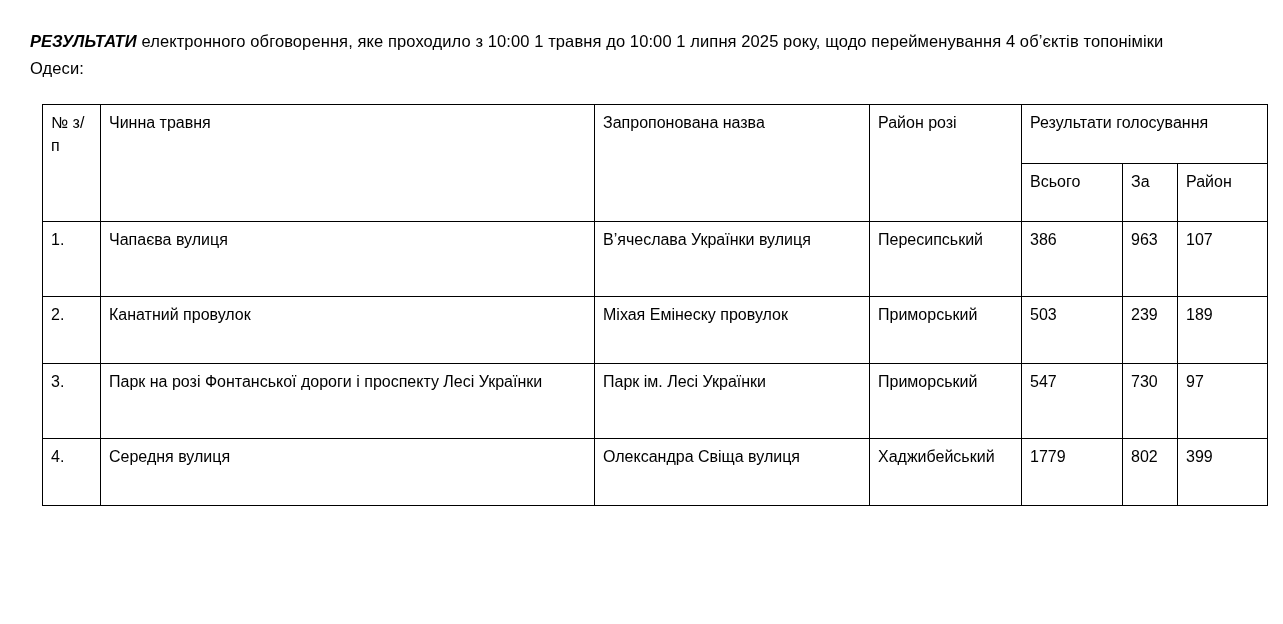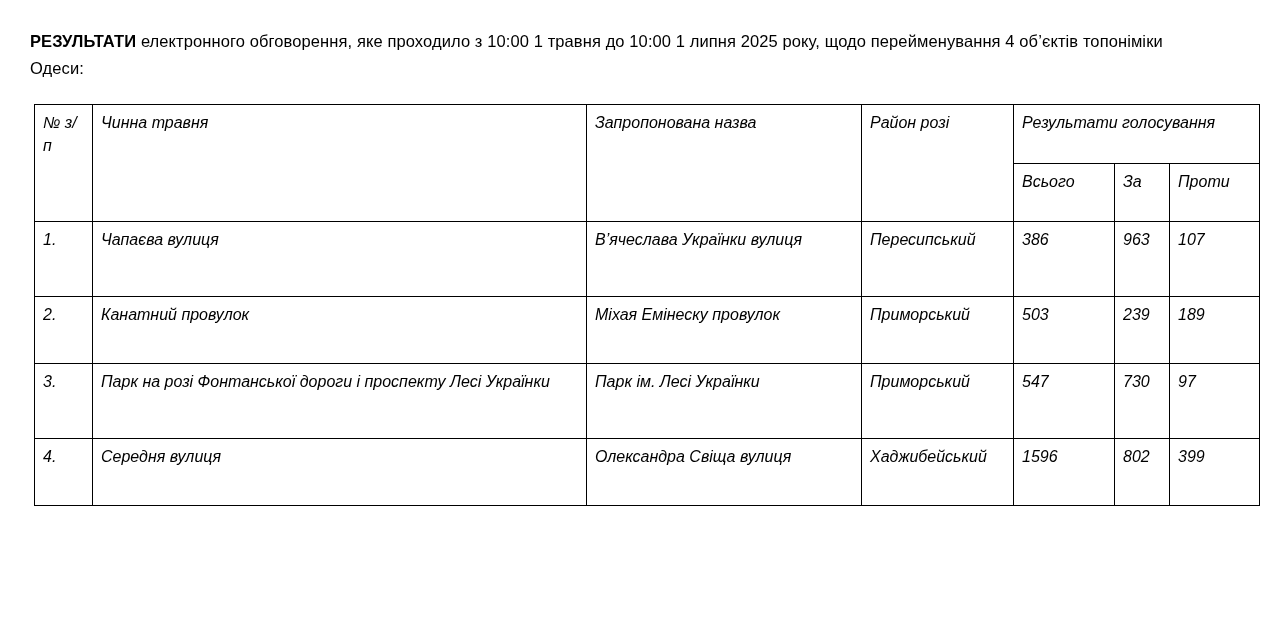--- a/index.html
+++ b/index.html
@@ -23,27 +23,27 @@
   }
   .intro {
     font-size: 16.5px;
     line-height: 27px;
     max-width: 1160px;
     margin: 0 0 22px 0;
     letter-spacing: 0.1px;
   }
   .intro .lead {
     font-weight: bold;
+    font-style: italic;
   }
   table.results {
     border-collapse: collapse;
     table-layout: fixed;
     width: 1225px;
-    margin-left: 4px;
-    font-style: italic;
+    margin-left: 12px;
   }
   table.results td, table.results th {
     border: 1px solid #000000;
     vertical-align: top;
     padding: 6px 7px 6px 8px;
     font-size: 16px;
     line-height: 23px;
     font-weight: normal;
     text-align: left;
   }
@@ -102,21 +102,21 @@
       <tr>
         <th class="head head-tall" rowspan="2">№ з/п</th>
         <th class="head head-tall" rowspan="2">Чинна травня</th>
         <th class="head head-tall" rowspan="2">Запропонована назва</th>
         <th class="head head-tall" rowspan="2">Район розі</th>
         <th class="head-span" colspan="3">Результати голосування</th>
       </tr>
       <tr>
         <th class="head">Всього</th>
         <th class="head">За</th>
-        <th class="head">Проти</th>
+        <th class="head">Район</th>
       </tr>
     </thead>
     <tbody>
       <tr class="datarow tall">
         <td class="rownum">1.</td>
         <td class="cell-top">Чапаєва вулиця</td>
         <td class="cell-top">В’ячеслава Українки вулиця</td>
         <td class="cell-top">Пересипський</td>
         <td class="cell-top">386</td>
         <td class="cell-top bold">963</td>
@@ -138,20 +138,20 @@
         <td class="cell-top">Приморський</td>
         <td class="cell-top">547</td>
         <td class="cell-top bold">730</td>
         <td class="cell-top">97</td>
       </tr>
       <tr class="datarow">
         <td class="rownum">4.</td>
         <td class="cell-top">Середня вулиця</td>
         <td class="cell-top">Олександра Свіща вулиця</td>
         <td class="cell-top">Хаджибейський</td>
-        <td class="cell-top">1596</td>
+        <td class="cell-top">1779</td>
         <td class="cell-top bold">802</td>
         <td class="cell-top">399</td>
       </tr>
     </tbody>
   </table>
 
 </div>
 
 </body></html>

